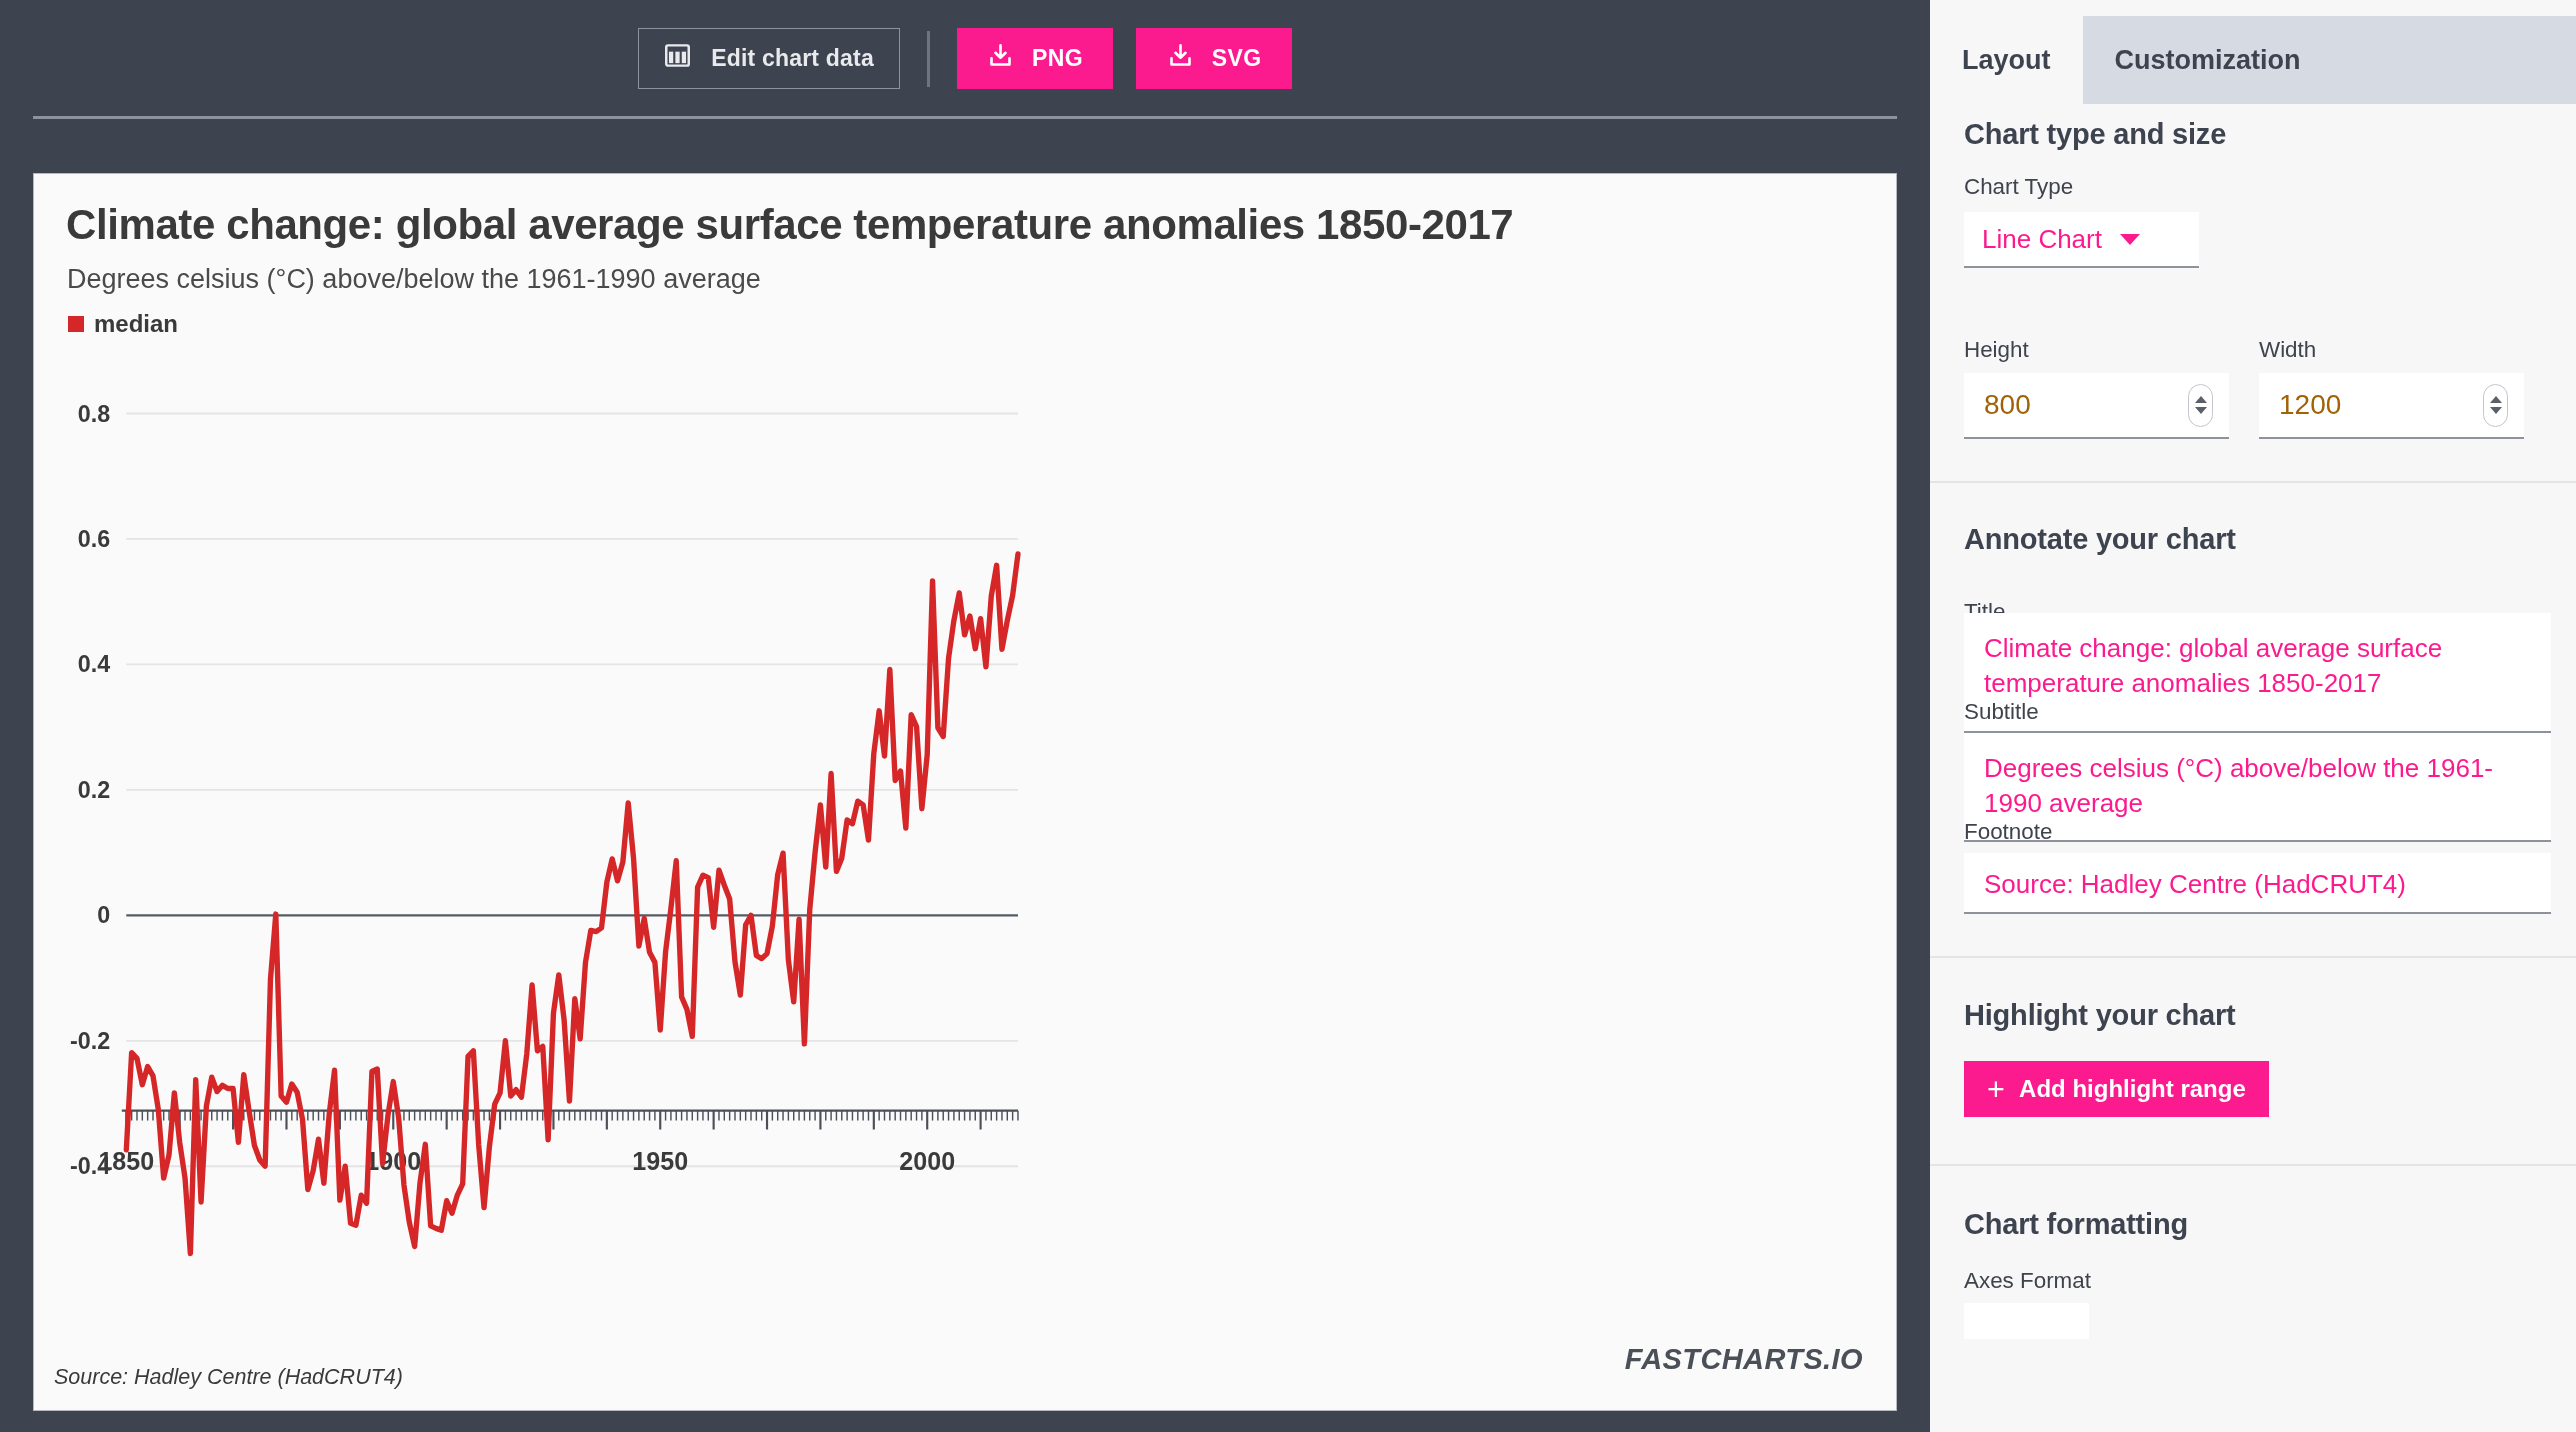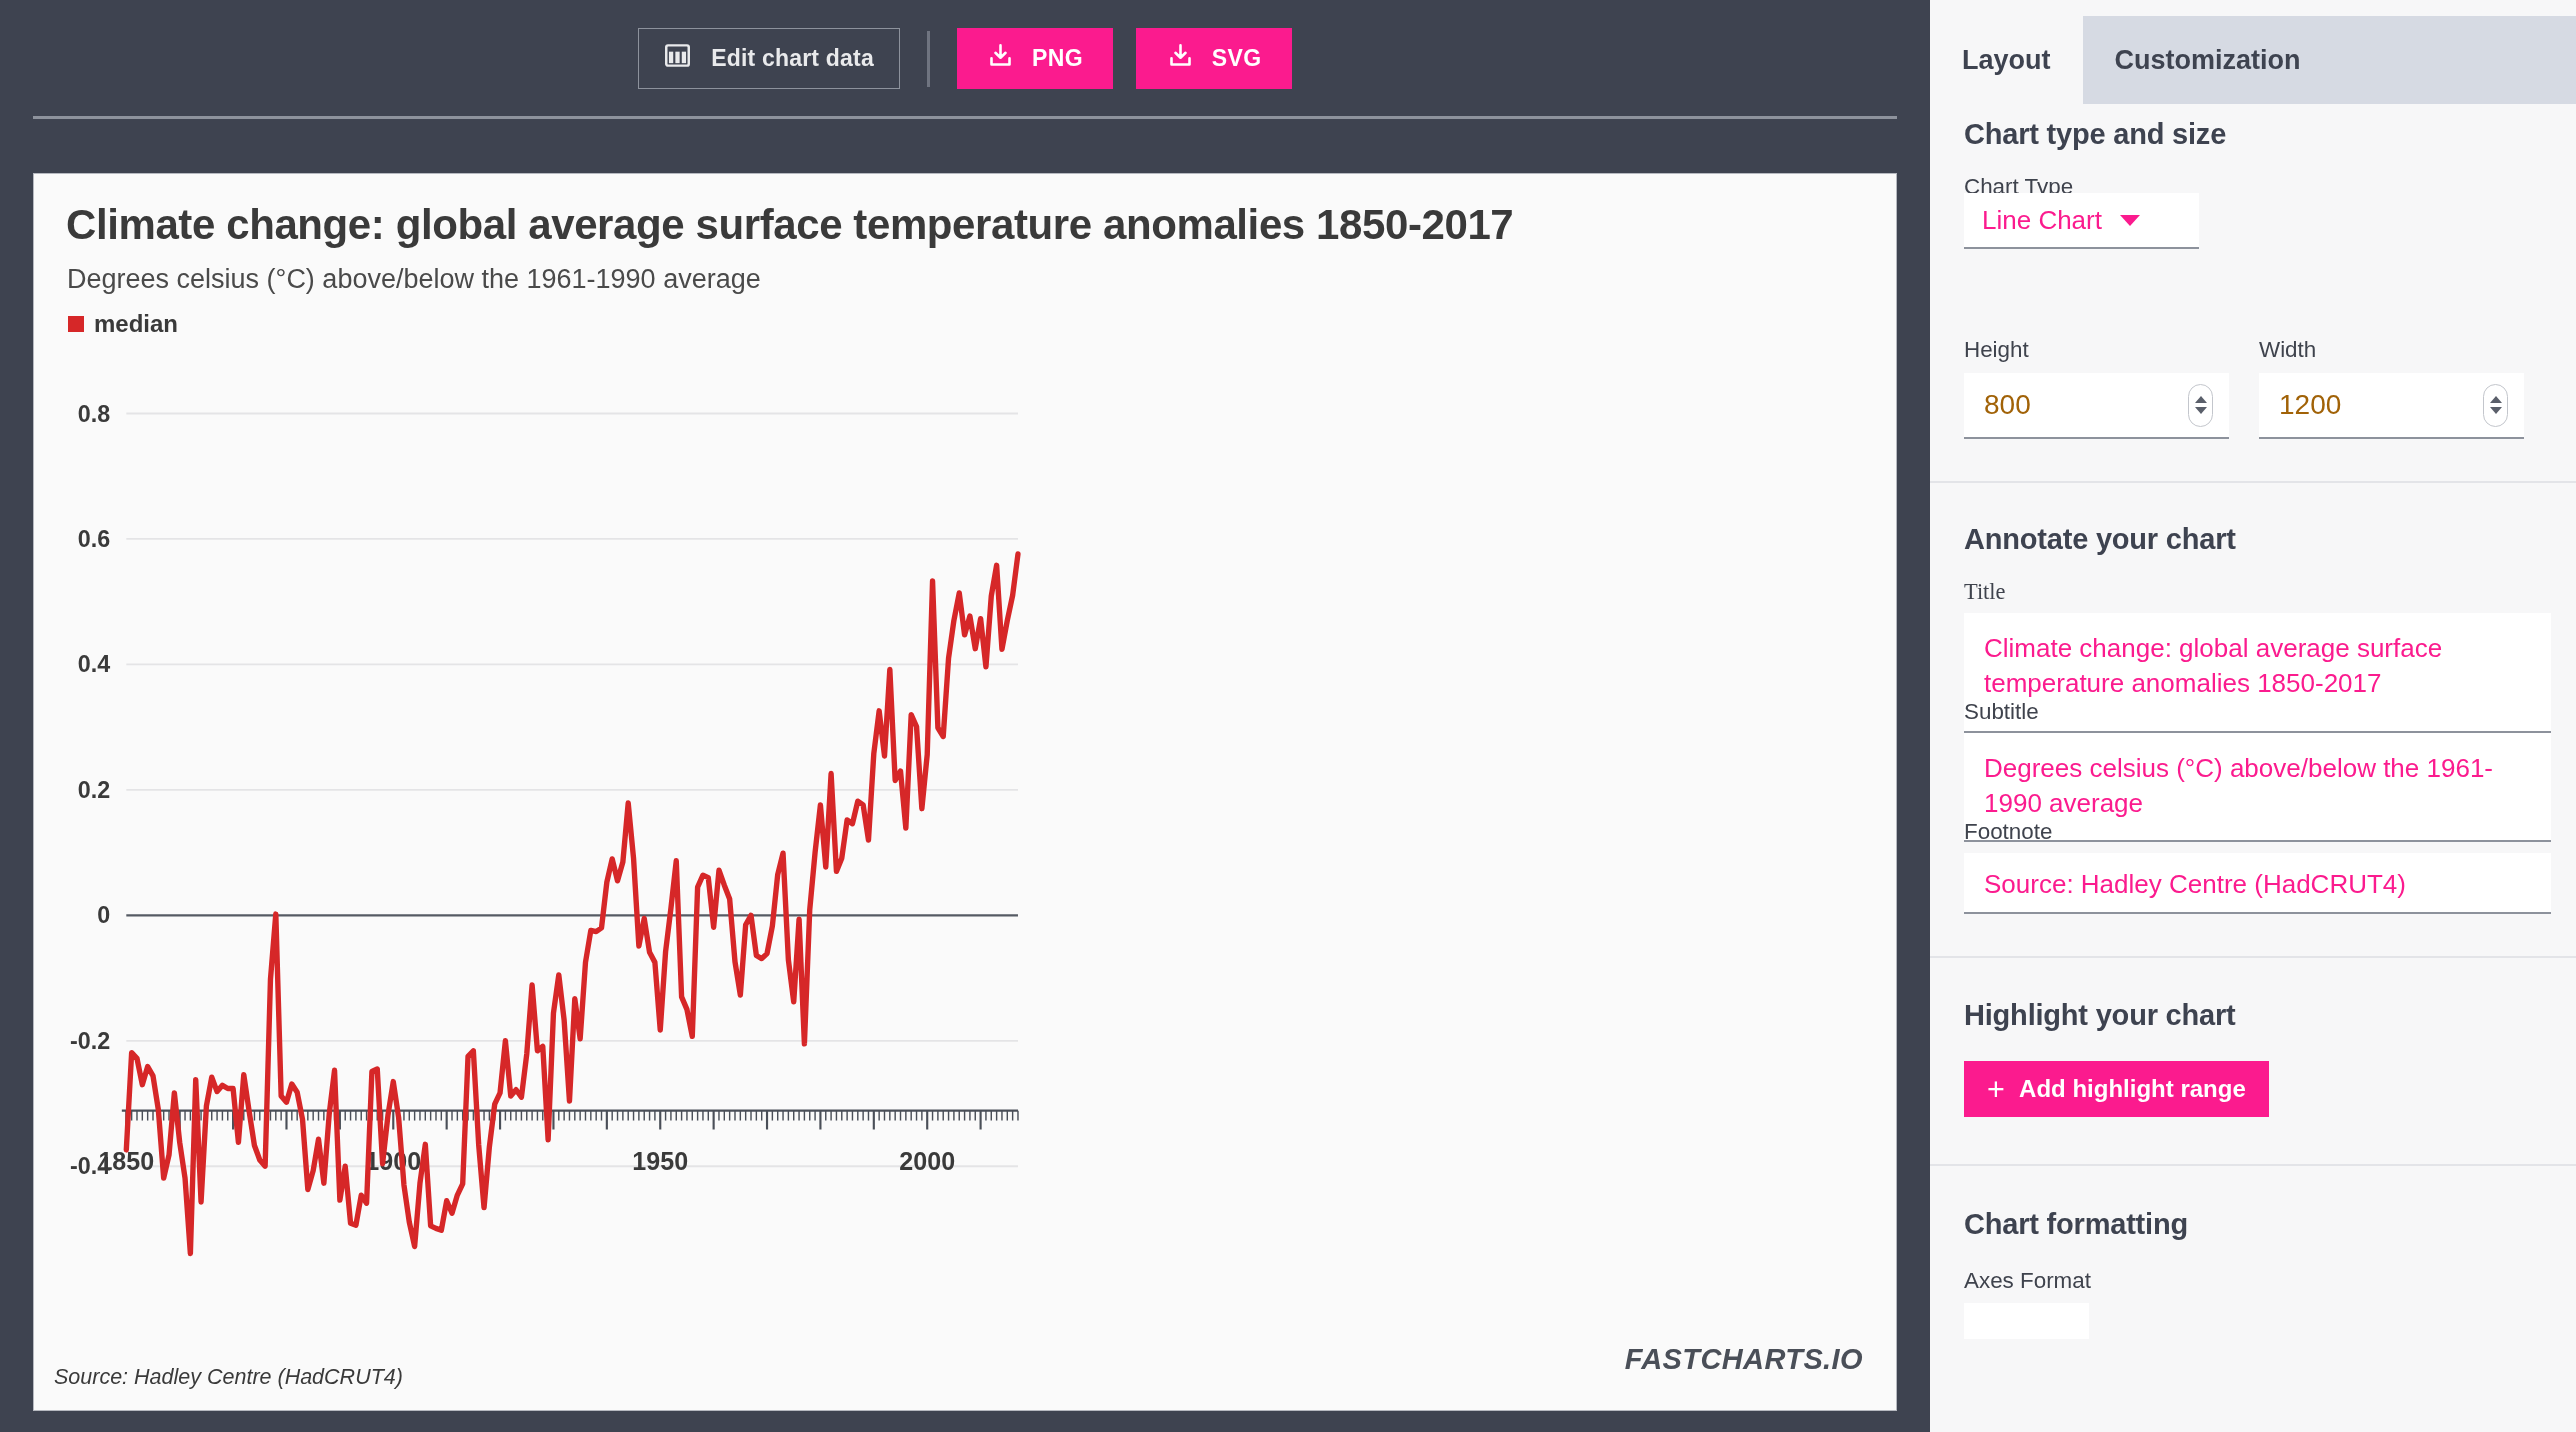--- a/index.html
+++ b/index.html
@@ -431,21 +431,21 @@
       <div class="tab active">Layout</div>
       <div class="tab">Customization</div>
     </div>
 
     <div id="panel">
 
       <div style="position:absolute;left:34px;top:30px;" class="sec-head">Chart type and size</div>
 
       <div style="position:absolute;left:34px;top:86px;" class="field-label">Chart Type</div>
 
-      <div style="position:absolute;left:34px;top:105px;" class="sel-box">
+      <div style="position:absolute;left:34px;top:124px;" class="sel-box">
         <span class="sel-text">Line Chart</span>
         <span class="caret"></span>
       </div>
 
       <div style="position:absolute;left:34px;top:249px;" class="field-label">Height</div>
       <div style="position:absolute;left:34px;top:285px;" class="num-box">
         <span class="num-val">800</span>
         <span class="spin">
             <i class="up"></i>
             <i class="dn"></i>
@@ -458,21 +458,21 @@
         <span class="spin">
             <i class="up"></i>
             <i class="dn"></i>
           </span>
       </div>
 
       <div class="hr" style="position:absolute;left:0;top:393px;width:646px;"></div>
 
       <div style="position:absolute;left:34px;top:435px;" class="sec-head">Annotate your chart</div>
 
-      <div style="position:absolute;left:34px;top:491px;font-family:Liberation Serif, serif;" class="field-label">Title</div>
+      <div style="position:absolute;left:34px;top:511px;" class="field-label">Title</div>
       <div style="position:absolute;left:34px;top:525px;height:120px;" class="txt-box">Climate change: global average surface temperature anomalies 1850-2017</div>
 
       <div style="position:absolute;left:34px;top:611px;" class="field-label">Subtitle</div>
       <div style="position:absolute;left:34px;top:645px;height:109px;" class="txt-box">Degrees celsius (°C) above/below the 1961-1990 average</div>
 
       <div style="position:absolute;left:34px;top:731px;" class="field-label">Footnote</div>
       <div style="position:absolute;left:34px;top:765px;height:61px;padding-top:14.3px;" class="txt-box">Source: Hadley Centre (HadCRUT4)</div>
 
       <div class="hr" style="position:absolute;left:0;top:868px;width:646px;"></div>
 

